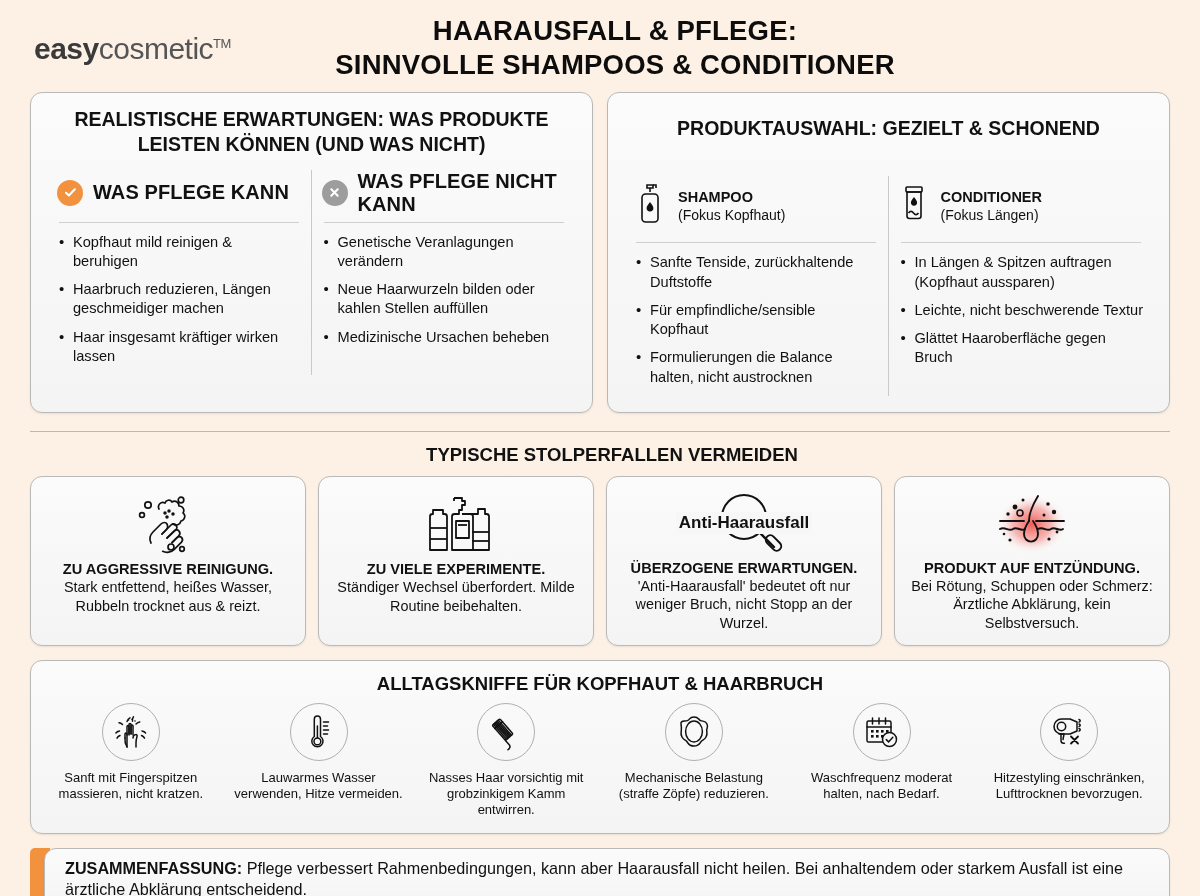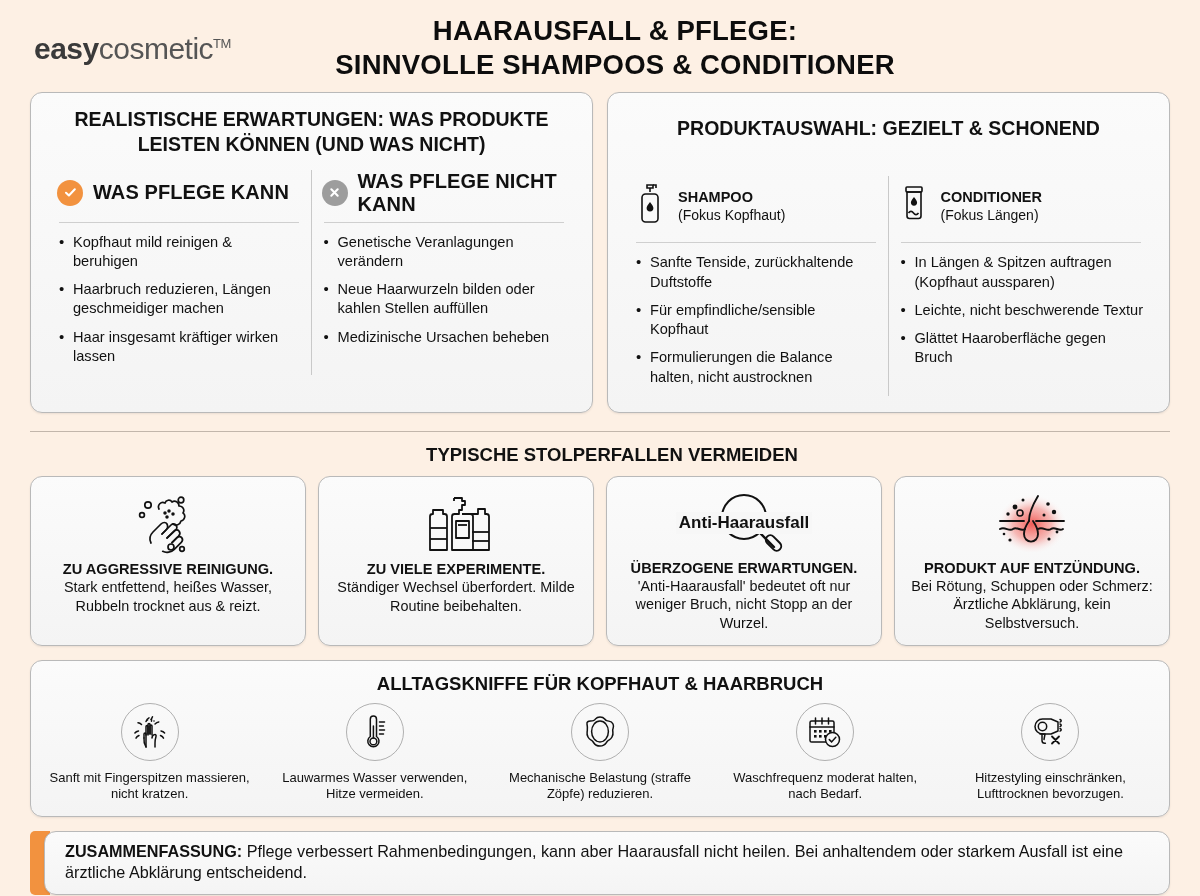--- a/index.html
+++ b/index.html
@@ -314,20 +314,33 @@
           <svg width="30" height="38" viewBox="0 0 30 38" fill="none" stroke="#111" stroke-width="1.5" stroke-linecap="round">
             <path d="M16.5 23.5V6.2a3.1 3.1 0 0 0-6.2 0v17.3a5.6 5.6 0 1 0 6.2 0z"></path>
             <circle cx="13.4" cy="28.4" r="3.4"></circle>
             <path d="M13.4 25V13"></path>
             <path d="M19.5 9h5M19.5 13h4M19.5 17h5M19.5 21h4"></path>
           </svg>
         </div>
         <div class="tip-text">Lauwarmes Wasser verwenden, Hitze vermeiden.</div>
       </div>
 
+      <div class="tip">
+        <div class="tip-circle">
+          <svg width="38" height="36" viewBox="0 0 38 36" fill="none" stroke="#111" stroke-width="1.5" stroke-linecap="round" stroke-linejoin="round">
+            <g transform="rotate(-41 19 18)">
+              <rect x="13" y="4" width="10" height="20" rx="1.2"></rect>
+              <path d="M13 24v5.5c0 1.8-1.4 3.2-3.2 3.2h-1"></path>
+              <path d="M14.6 4v20M16.2 4v20M17.8 4v20M19.4 4v20M21 4v20"></path>
+              <path d="M13 8h10"></path>
+            </g>
+          </svg>
+        </div>
+        <div class="tip-text">Nasses Haar vorsichtig mit grobzinkigem Kamm entwirren.</div>
+      </div>
 
       <div class="tip">
         <div class="tip-circle">
           <svg width="36" height="36" viewBox="0 0 36 36" fill="none" stroke="#111" stroke-width="1.5">
             <path d="M18 3c5 0 4 2.6 6.6 3.6S29.4 6.5 31 10s-.6 4.2-.3 6.6.9 3.2-.7 6.4-2.9 2.3-4.6 4.2S23.3 32 18 32s-5.8-2.9-7.4-4.8-3-1-4.6-4.2-1-4-.7-6.4.4-3.1-.3-6.6S8.4 7.6 11.4 6.6 13 3 18 3z"></path>
             <ellipse cx="18" cy="17.5" rx="8.4" ry="10.4"></ellipse>
           </svg>
         </div>
         <div class="tip-text">Mechanische Belastung (straffe Zöpfe) reduzieren.</div>
       </div>

